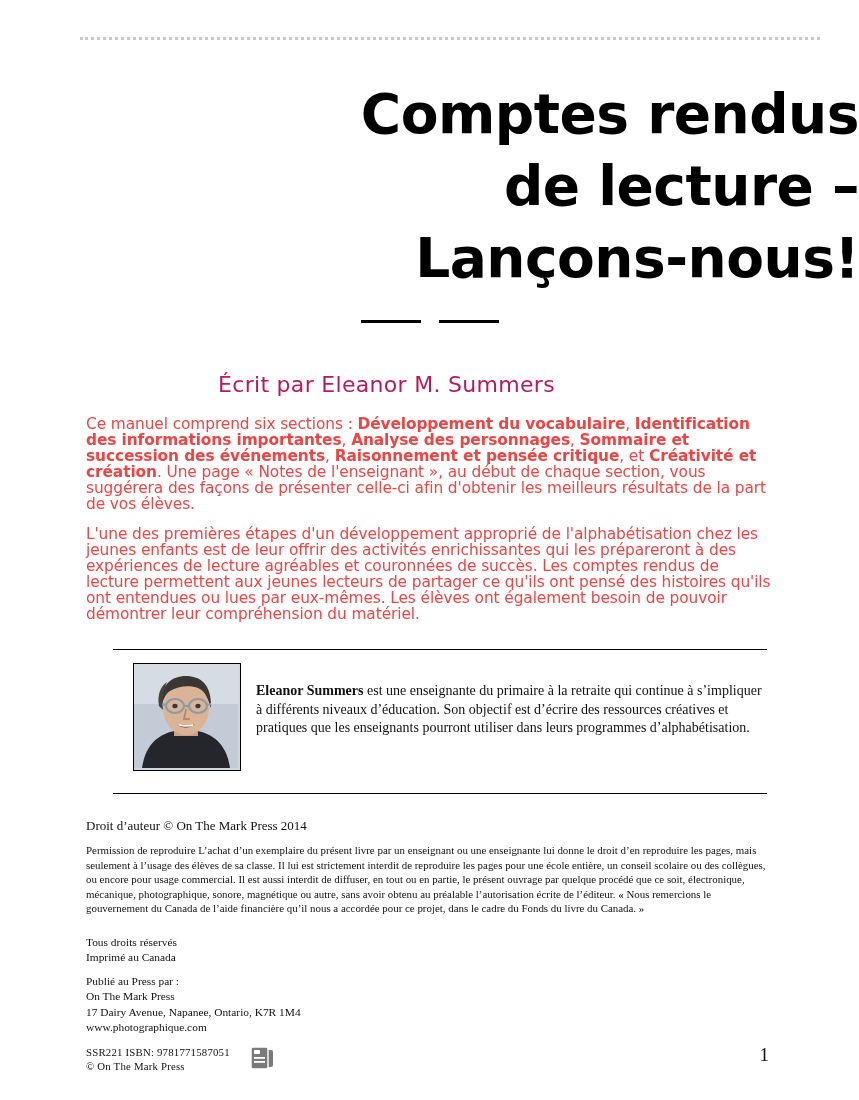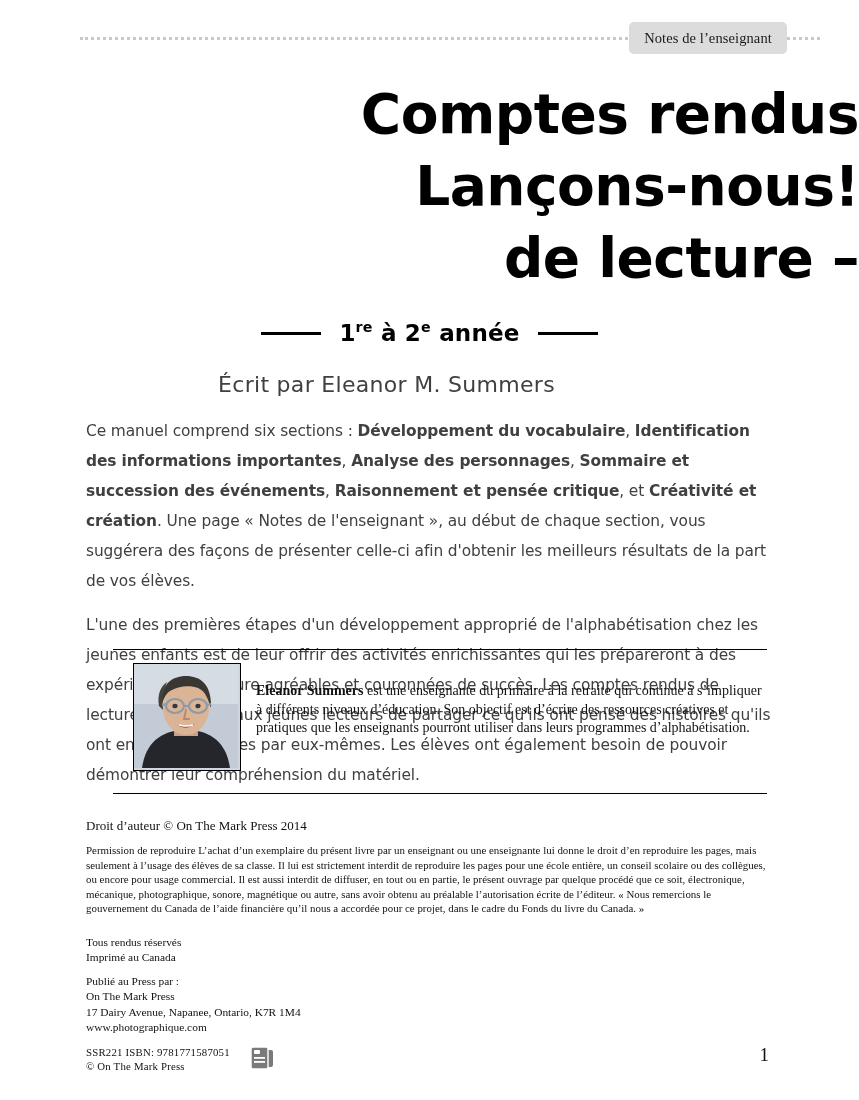--- a/index.html
+++ b/index.html
@@ -108,36 +108,36 @@
   .byline {
     position: absolute;
     left: 0;
     top: 372px;
     width: 773px;
     text-align: center;
     font-family: "DejaVu Sans", sans-serif;
     font-weight: 400;
     font-size: 22px;
     letter-spacing: 0.3px;
-    color: #404040;
+    color: #be185d;
   }
 
   
   .intro {
     position: absolute;
     left: 86px;
     top: 416px;
     width: 686px;
   }
   .intro p {
     margin: 0 0 14px 0;
     font-family: "DejaVu Sans", sans-serif;
     font-size: 15.4px;
-    line-height: 30px;
-    color: #404040;
+    line-height: 16px;
+    color: #ef4444;
     letter-spacing: -0.1px;
     text-align: left;
   }
   .intro b {
     font-weight: 700;
   }
 
   
   .rule-top {
     position: absolute;
@@ -251,34 +251,30 @@
     color: #111;
   }
 </style>
 </head>
 <body>
 
 <div class="page">
 
   <div class="header-band">
     <div class="dotted-rule"></div>
-    <div class="notes-tab">
-      <span>Notes de l’enseignant</span>
-    </div>
   </div>
 
   <div class="title-block">
     <div class="title-line">Comptes rendus</div>
+    <div class="title-line">de lecture –</div>
     <div class="title-line">Lançons-nous!</div>
-    <div class="title-line">de lecture –</div>
   </div>
 
   <div class="grade-row">
     <div class="grade-rule"></div>
-    <div class="grade-text"><span>1</span><sup>re</sup><span> à 2</span><sup>e</sup><span> année</span></div>
     <div class="grade-rule"></div>
   </div>
 
   <div class="byline">Écrit par Eleanor M. Summers</div>
 
   <div class="intro">
     <p><span>Ce manuel comprend six sections : </span><b>Développement du vocabulaire</b><span>, </span><b>Identification des informations importantes</b><span>, </span><b>Analyse des personnages</b><span>, </span><b>Sommaire et succession des événements</b><span>, </span><b>Raisonnement et pensée critique</b><span>, et </span><b>Créativité et création</b><span>. Une page « Notes de l'enseignant », au début de chaque section, vous suggérera des façons de présenter celle-ci afin d'obtenir les meilleurs résultats de la part de vos élèves.</span></p>
     <p>L'une des premières étapes d'un développement approprié de l'alphabétisation chez les jeunes enfants est de leur offrir des activités enrichissantes qui les prépareront à des expériences de lecture agréables et couronnées de succès. Les comptes rendus de lecture permettent aux jeunes lecteurs de partager ce qu'ils ont pensé des histoires qu'ils ont entendues ou lues par eux-mêmes. Les élèves ont également besoin de pouvoir démontrer leur compréhension du matériel.</p>
   </div>
 
@@ -317,21 +313,21 @@
   </div>
 
   <div class="bio-text"><b>Eleanor Summers</b><span> est une enseignante du primaire à la retraite qui continue à s’impliquer à différents niveaux d’éducation. Son objectif est d’écrire des ressources créatives et pratiques que les enseignants pourront utiliser dans leurs programmes d’alphabétisation.</span></div>
 
   <div class="rule-bottom"></div>
 
   <div class="copyright-head">Droit d’auteur © On The Mark Press 2014</div>
   <div class="copyright-body">Permission de reproduire L’achat d’un exemplaire du présent livre par un enseignant ou une enseignante lui donne le droit d’en reproduire les pages, mais seulement à l’usage des élèves de sa classe. Il lui est strictement interdit de reproduire les pages pour une école entière, un conseil scolaire ou des collègues, ou encore pour usage commercial. Il est aussi interdit de diffuser, en tout ou en partie, le présent ouvrage par quelque procédé que ce soit, électronique, mécanique, photographique, sonore, magnétique ou autre, sans avoir obtenu au préalable l’autorisation écrite de l’éditeur. « Nous remercions le gouvernement du Canada de l’aide financière qu’il nous a accordée pour ce projet, dans le cadre du Fonds du livre du Canada. »</div>
 
   <div class="reserved">
-    <div>Tous rendus réservés</div>
+    <div>Tous droits réservés</div>
     <div>Imprimé au Canada</div>
   </div>
 
   <div class="publisher">
     <div>Publié au Press par :</div>
     <div>On The Mark Press</div>
     <div>17 Dairy Avenue, Napanee, Ontario, K7R 1M4</div>
     <div>www.photographique.com</div>
   </div>
 

